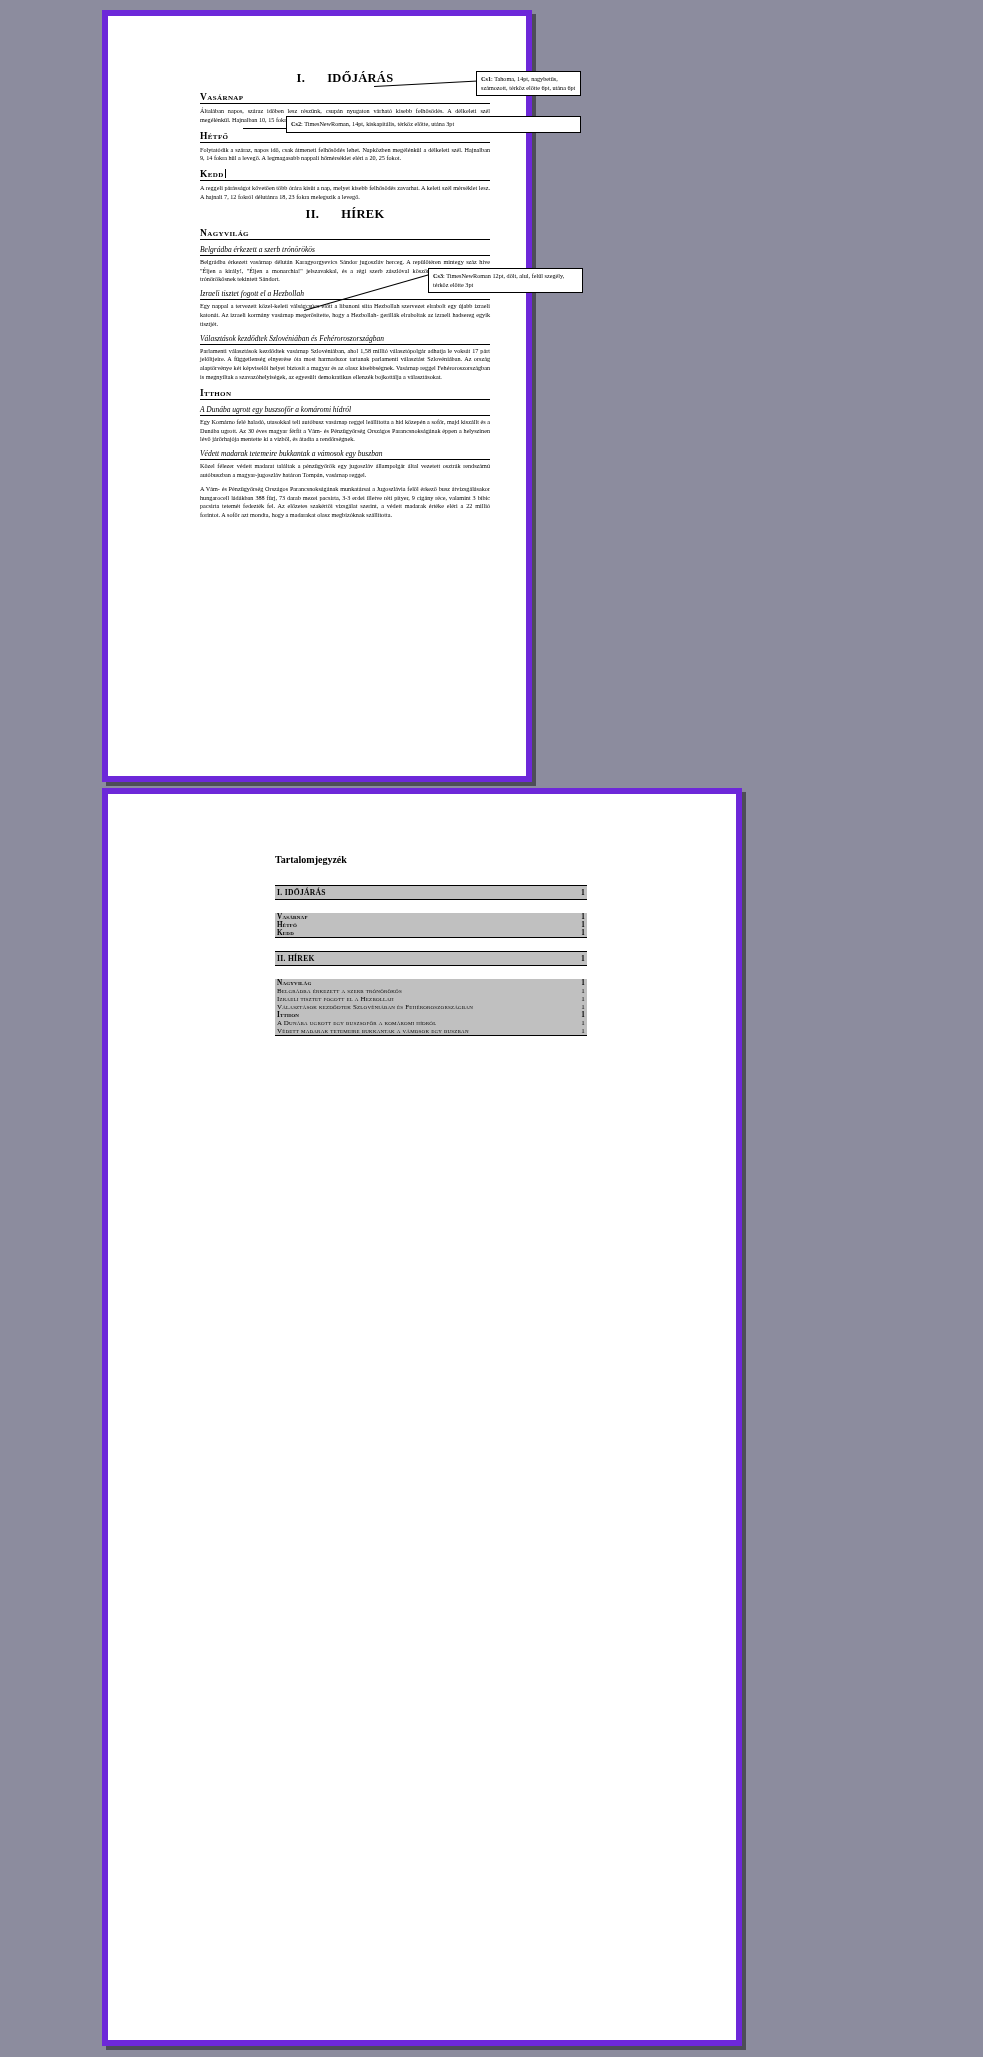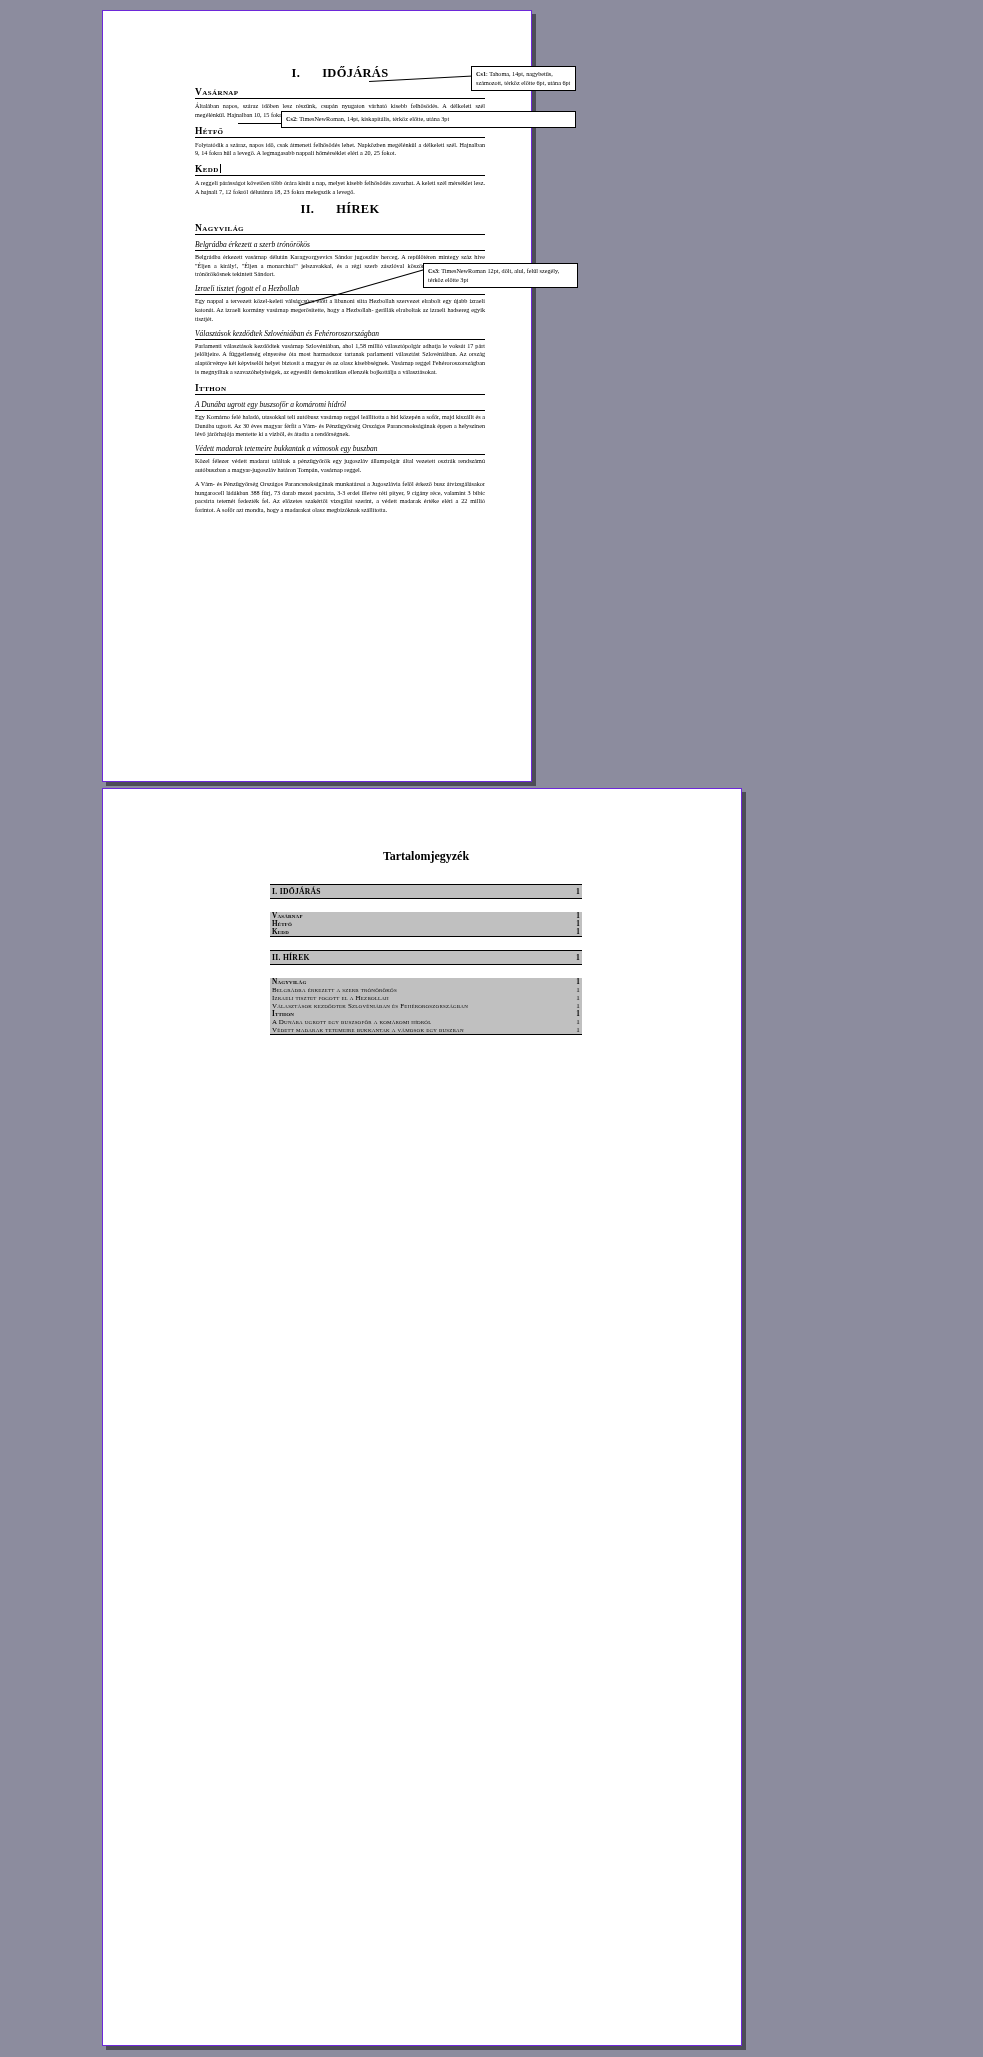--- a/index.html
+++ b/index.html
@@ -9,21 +9,21 @@
   }
   body {
     width: 983px;
     height: 2057px;
     font-family: "Liberation Serif", serif;
     position: relative;
   }
   .page {
     position: absolute;
     background: #ffffff;
-    border: 1px solid #6d28d9;
+    border: 6px solid #6d28d9;
     box-shadow: 4px 4px 0 rgba(0,0,0,0.45);
     box-sizing: border-box;
   }
   #page1 { left: 102px; top: 10px; width: 430px; height: 772px; }
   #page2 { left: 102px; top: 788px; width: 640px; height: 1258px; }
 
   .content1 {
     position: absolute;
     left: 92px;
     top: 55px;
@@ -102,23 +102,23 @@
     position: absolute;
     height: 0;
     border-top: 1px solid #000;
     transform-origin: 0 0;
     z-index: 4;
   }
 
   
   .toc-title {
     font-family: "Liberation Serif", serif;
-    font-size: 12px;
-    font-weight: bold;
-    text-align: center;
+    font-size: 10px;
+    font-weight: bold;
+    text-align: left;
     margin: 0 0 20px 0;
   }
   .toc-l1 {
     background: #c0c0c0;
     border-top: 1.5px solid #000;
     border-bottom: 1.5px solid #000;
     font-size: 7.6px;
     font-weight: bold;
     font-variant: small-caps;
     letter-spacing: 0.3px;

